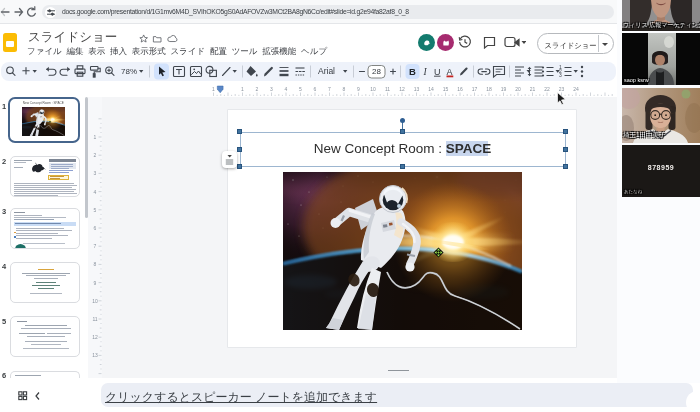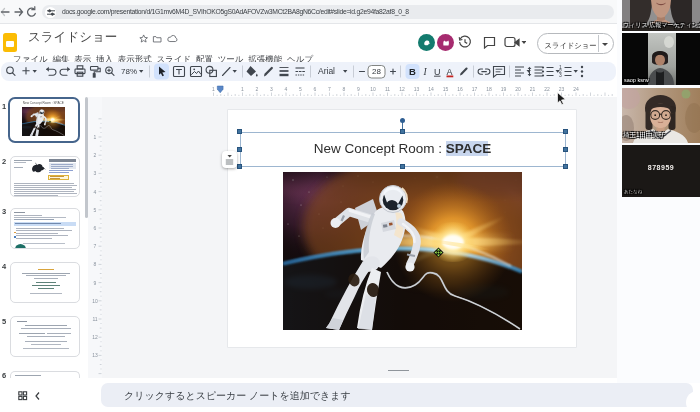--- a/index.html
+++ b/index.html
@@ -34,21 +34,21 @@
   #page { left:140px; top:13px; width:348px; height:237px; background:#fff; box-shadow:0 0 0 0.6px #dcdfe3; }
   #selbox { left:151.5px; top:35px; width:326px; height:35px; border:1.3px solid #9db6d0; }
   .hdl { position:absolute; width:5px; height:5px; background:#41739f; border:1px solid #28547e; }
   #ttext { left:152px; top:43.5px; width:325px; text-align:center; font-size:13.5px; color:#2e2e2e; }
   #ttext b { background:#c8d6ee; font-weight:bold; }
   #dragbtn { left:133.5px; top:53.5px; width:15px; height:17px; background:#fff; border-radius:4px; box-shadow:0 1px 3px rgba(0,0,0,0.35); }
   #divline { left:300px; top:272.5px; width:21px; height:1.5px; background:#8f959b; }
   
   #notes { left:0; top:378px; width:700px; height:34px; background:#fff; }
   #notesbox { left:101px; top:4.5px; width:592px; height:24.5px; background:#ebeef5; border-radius:7px; }
-  #notestxt { left:124px; top:10.5px; font-size:10px; color:#3b4046; }
+  #notestxt { left:105px; top:10.5px; font-size:12px; color:#3b4046;text-decoration:underline; }
   
   #sidebar { left:617px; top:0; width:83px; height:383px; background:#fbfcfe; }
   #sbcirc { left:686px; top:391px; width:23px; height:23px; background:#fff; border-radius:50%; }
   .vt { position:absolute; left:5px; width:78px; overflow:hidden; background:#000; }
   .vlabel { position:absolute; color:#fff; white-space:nowrap;
             text-shadow:0 0 2px #000, 1px 1px 0 #000, -1px -1px 0 #000, 1px -1px 0 #000, -1px 1px 0 #000; }
 </style>
 </head>
 <body>
 
@@ -239,21 +239,21 @@
 <div class="abs" id="header">
   <div class="abs" id="slicon"></div>
   <div class="abs" id="doctitle">スライドショー</div>
   <svg class="abs" style="left:139px;top:10px;" width="44" height="9.5" viewBox="0 0 52 11">
     <g fill="none" stroke="#5f6368" stroke-width="1">
       <path d="M5.5 1 L6.9 4 L10 4.3 L7.6 6.3 L8.4 9.4 L5.5 7.7 L2.6 9.4 L3.4 6.3 L1 4.3 L4.1 4 Z"></path>
       <path d="M17 3 h3 l1 1.3 h5 v5 h-9 z"></path>
       <path d="M36.5 8.8 a2.6 2.6 0 1 1 0.8-5.1 a3.2 3.2 0 0 1 6.2 0.9 a2.2 2.2 0 0 1 -0.4 4.2 z"></path>
     </g>
   </svg>
-  <div class="abs menu" style="left:13px;margin-top:8px;">ファイル&nbsp;&nbsp;編集&nbsp;&nbsp;表示&nbsp;&nbsp;挿入&nbsp;&nbsp;表示形式&nbsp;&nbsp;スライド&nbsp;&nbsp;配置&nbsp;&nbsp;ツール&nbsp;&nbsp;拡張機能&nbsp;&nbsp;ヘルプ</div>
+  <div class="abs menu" style="left:27px;">ファイル&nbsp;&nbsp;編集&nbsp;&nbsp;表示&nbsp;&nbsp;挿入&nbsp;&nbsp;表示形式&nbsp;&nbsp;スライド&nbsp;&nbsp;配置&nbsp;&nbsp;ツール&nbsp;&nbsp;拡張機能&nbsp;&nbsp;ヘルプ</div>
   <div class="abs avatar" style="left:418px; background:#137b6e;"></div>
   <svg class="abs" style="left:422.5px;top:14.5px;" width="8" height="8" viewBox="0 0 11 11">
       <path d="M2 8 C1 5 3 2 6 2 C8 2 9 3.5 8.5 5 L10 6 L8 6.5 C7.5 8.5 5 9.5 2 8 Z" fill="#fff"></path>
     </svg>
   <div class="abs avatar" style="left:437px; background:#a62b6f;"></div>
   <svg class="abs" style="left:441.5px;top:14.5px;" width="8" height="8" viewBox="0 0 11 11">
       <path d="M2 9 C1.5 6 2 3 3 2.2 L4.5 3.5 C5.5 3.2 6.5 3.2 7 3.5 L8.5 2.2 C9.5 3 10 6 9 9 Z" fill="#fff"></path>
     </svg>
   <svg class="abs" style="left:458px;top:11px;" width="14" height="14" viewBox="0 0 14 14">
     <g fill="none" stroke="#444" stroke-width="1.2">

